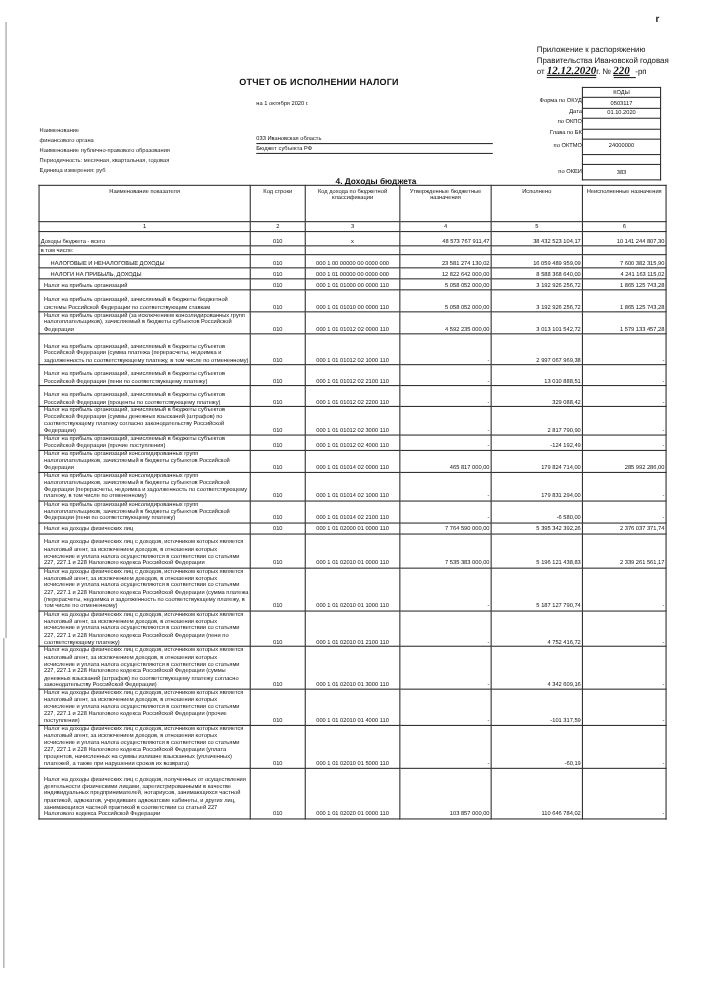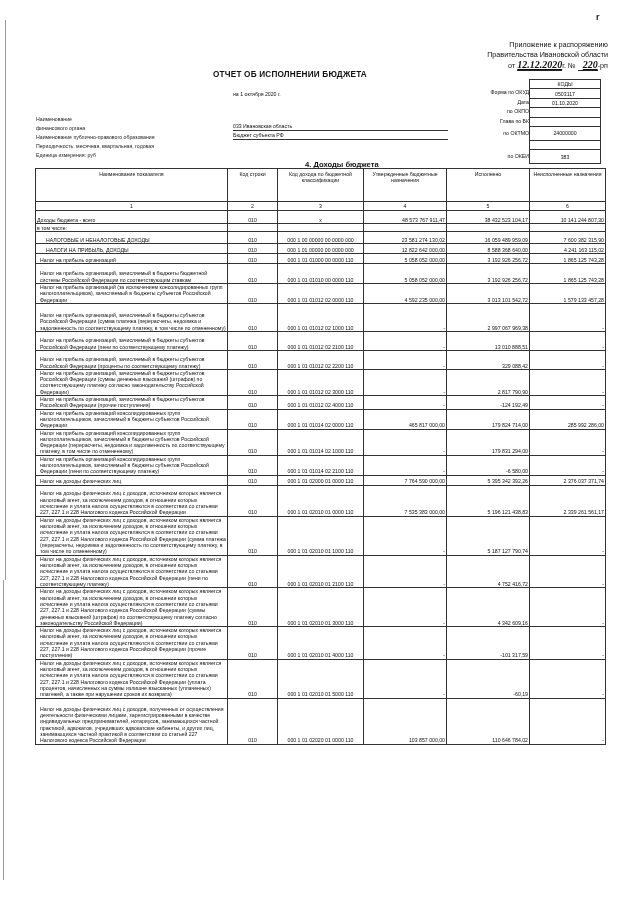--- a/index.html
+++ b/index.html
@@ -1,19 +1,19 @@
 <!DOCTYPE html>
 <html><head>
 <meta charset="utf-8">
 <style>
   html, body { margin: 0; padding: 0; background: #ffffff; }
   body { width: 640px; height: 905px; position: relative; overflow: hidden; font-family: "Liberation Sans", sans-serif; color: #111; }
   .scan-line { position: absolute; background: #9a9a9a; }
   .tick-mark { position: absolute; font-size: 9px; font-weight: bold; color: #222; }
-  .appendix { position: absolute; right: 32px; top: 40px; text-align: right; font-size: 7.2px; line-height: 10px; }
+  .appendix { position: absolute; right: 32px; top: 40px; font-size: 7.2px; line-height: 10px; }
   .appendix .sig { font-style: italic; font-weight: bold; font-size: 10px; font-family: "Liberation Serif", serif; text-decoration: underline; }
   .appendix .u { display: inline-block; border-bottom: 1px solid #222; min-width: 20px; }
   .title { position: absolute; left: 170px; top: 70px; width: 240px; text-align: center; font-size: 8.2px; font-weight: bold; letter-spacing: 0.2px; }
   .date-line { position: absolute; left: 233px; top: 91px; font-size: 5.2px; }
   .lbl { position: absolute; left: 36px; font-size: 5.2px; color: #222; }
   .field { position: absolute; left: 233px; width: 215px; font-size: 5.2px; border-bottom: 1px solid #333; height: 8px; line-height: 8px; }
   .codes { position: absolute; left: 529px; top: 79px; width: 72px; border-collapse: collapse; font-size: 5.2px; }
   .codes td { border: 1px solid #333; height: 8.4px; padding: 0; text-align: center; }
   .codes-labels { position: absolute; right: 111px; top: 79px; font-size: 5.2px; text-align: right; }
   .codes-labels div { height: 9.4px; line-height: 9.4px; }
@@ -31,30 +31,30 @@
 </style>
 </head>
 <body>
 
 <div class="scan-line" style="left:5px;top:20px;width:1px;height:560px;"></div>
 <div class="scan-line" style="left:3px;top:580px;width:1px;height:300px;"></div>
 <div class="tick-mark" style="left:596px;top:12px;">r</div>
 
 <div class="appendix">
   <div>Приложение к распоряжению</div>
-  <div>Правительства Ивановской области</div>
+  <div>Правительства Ивановской годовая</div>
   <div>
     <span>от</span>
     <span class="sig u">12.12.2020</span><span>г.</span>
     <span>№</span>
     <span class="sig u">220</span><span>-рп</span>
   </div>
 </div>
 
-<div class="title">ОТЧЕТ ОБ ИСПОЛНЕНИИ БЮДЖЕТА</div>
+<div class="title">ОТЧЕТ ОБ ИСПОЛНЕНИИ НАЛОГИ</div>
 <div class="date-line">на 1 октября 2020 г.</div>
 
 <div class="lbl" style="top:116px;">Наименование</div>
 <div class="lbl" style="top:125px;">финансового органа</div>
 <div class="lbl" style="top:134px;">Наименование публично-правового образования</div>
 <div class="lbl" style="top:143px;">Периодичность: месячная, квартальная, годовая</div>
 <div class="lbl" style="top:152px;">Единица измерения:  руб</div>
 
 <div class="field" style="top:122px;">033 Ивановская область</div>
 <div class="field" style="top:131px;">Бюджет субъекта РФ</div>

